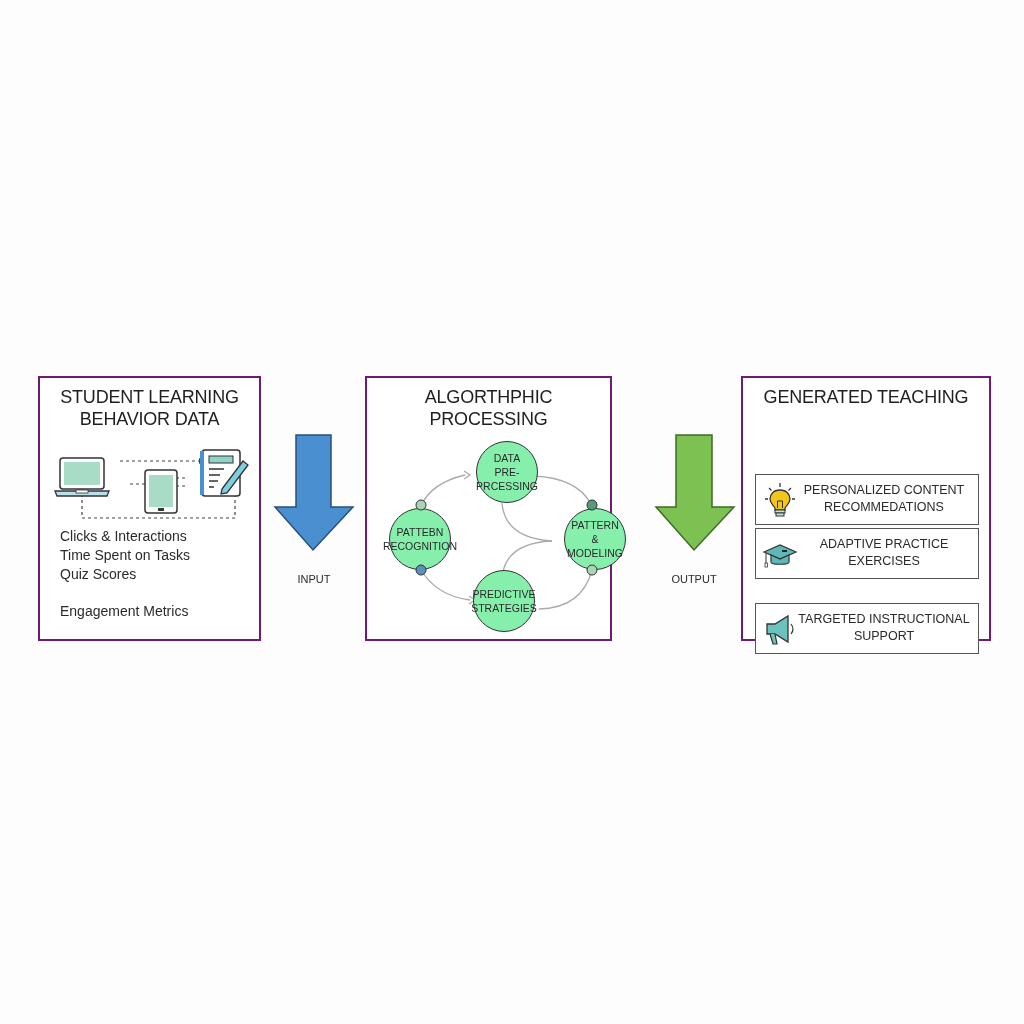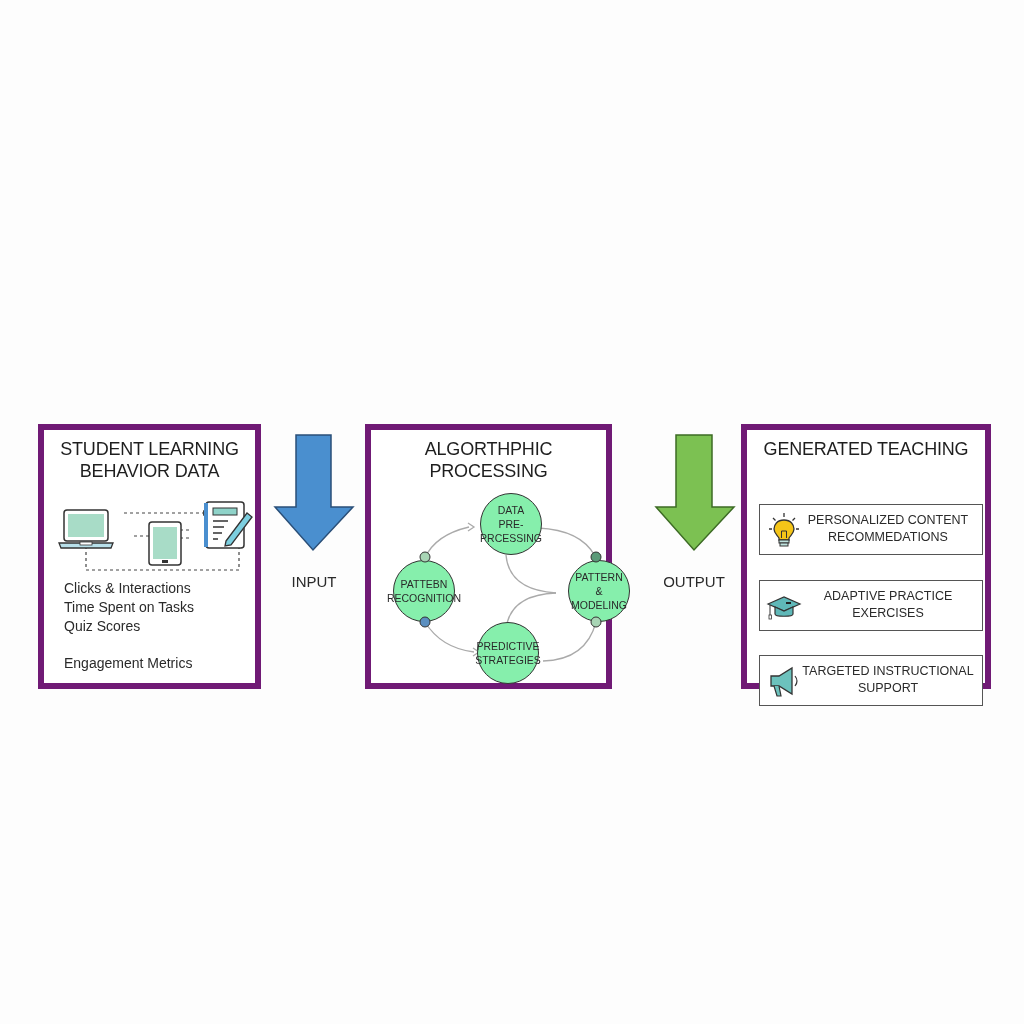--- a/index.html
+++ b/index.html
@@ -1,32 +1,32 @@
 <!DOCTYPE html>
 <html><head>
 <meta charset="utf-8">
 <style>
   html, body { margin:0; padding:0; }
   body {
     width:1024px; height:1024px; background:#fdfdfd; position:relative; overflow:hidden;
     font-family:"Liberation Sans", sans-serif; color:#222;
   }
-  .panel { position:absolute; background:#fff; border:6px solid #701a75; box-sizing:border-box;margin-top:48px; }
+  .panel { position:absolute; background:#fff; border:2px solid #701a75; box-sizing:border-box; }
   .panel-title {
     position:absolute; left:0; right:0; text-align:center; font-size:18px; line-height:22px;
     color:#1e1e1e; letter-spacing:-0.2px;
   }
   #panel-input { left:38px; top:376px; width:223px; height:265px; }
   #panel-algo { left:365px; top:376px; width:247px; height:265px; }
   #panel-output { left:741px; top:376px; width:250px; height:265px; }
 
   .metric { position:absolute; left:20px; font-size:14px; color:#2a2a2a; }
 
   .arrow-wrap { position:absolute; }
-  .arrow-label { position:absolute; font-size:15px; color:#2a2a2a; text-align:center; width:100px; }
+  .arrow-label { position:absolute; font-size:11px; color:#2a2a2a; text-align:center; width:100px; }
 
   .node { position:absolute; width:62px; height:62px; border:1.5px solid #333; border-radius:50%;
     background:#86efac; box-sizing:border-box; display:flex; align-items:center; justify-content:center;
     text-align:center; font-size:10.5px; line-height:14px; color:#2a2a2a; }
   .node span { display:block; }
 
   .strategy { position:absolute; left:12px; width:224px; height:51px; border:1.5px solid #555;
     box-sizing:border-box; background:#fff; }
   .strategy-text { position:absolute; left:40px; right:6px; top:7px; text-align:center;
     font-size:12.5px; line-height:17px; color:#2a2a2a; }
@@ -144,21 +144,21 @@
     <path d="M22 1 H58 V73 H80 L40 116 L2 73 H22 Z" fill="#7cc152" stroke="#3d6b25" stroke-width="1.5"></path>
   </svg>
 </div>
 <div class="arrow-label" style="left:644px;top:573px;">OUTPUT</div>
 
 <div class="panel" id="panel-output">
   <div class="panel-title" style="top:8px;">
     <div>GENERATED TEACHING</div>
   </div>
 
-  <div class="strategy" style="top:74px;">
+  <div class="strategy" style="top:96px;">
     <svg class="strategy-icon" viewBox="0 0 36 38">
       <path d="M18 2 V6 M7 7 L9.5 9.5 M29 7 L26.5 9.5 M3 18 H6 M30 18 H33" stroke="#333" stroke-width="1.3"></path>
       <path d="M18 9 C11 9 8 14 8 18 C8 22 11 24 13 27 V29 H23 V27 C25 24 28 22 28 18 C28 14 25 9 18 9 Z" fill="#f5c518" stroke="#333" stroke-width="1.3"></path>
       <path d="M15.5 27 V20 H20.5 V27" fill="none" stroke="#333" stroke-width="1"></path>
       <rect x="13" y="29" width="10" height="3" fill="#bfe3df" stroke="#333" stroke-width="1"></rect>
       <rect x="14" y="32" width="8" height="3" fill="#bfe3df" stroke="#333" stroke-width="1"></rect>
     </svg>
     <div class="strategy-text">
       <div>PERSONALIZED CONTENT</div>
       <div>RECOMMEDATIONS</div>

